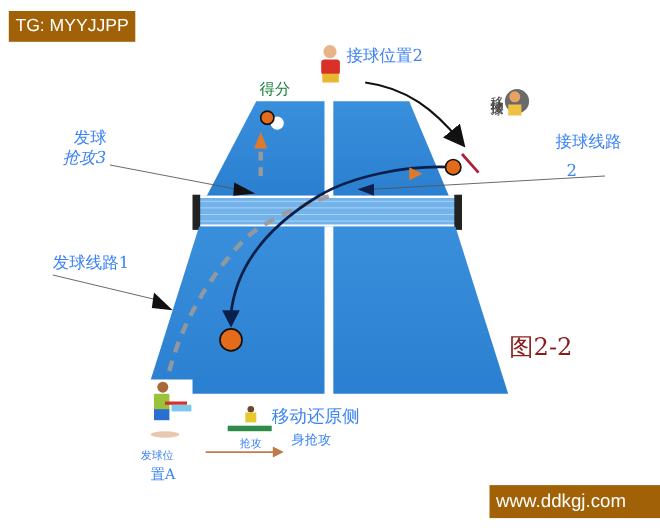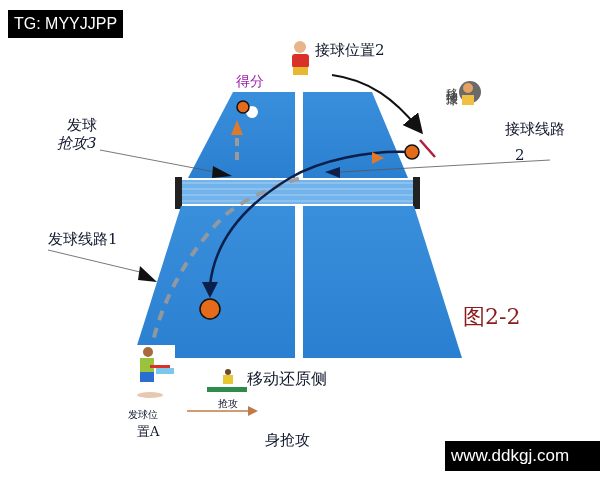--- a/index.html
+++ b/index.html
@@ -1,19 +1,19 @@
 <!DOCTYPE html>
 <html><head>
 <meta charset="utf-8">
 <style>
   html,body{margin:0;padding:0;}
   body{width:600px;height:480px;background:#ffffff;position:relative;overflow:hidden;font-family:"DejaVu Serif","Liberation Serif",serif;}
   .abs{position:absolute;}
-  .wm{background:#000000;color:#ffffff;font-family:"Liberation Sans","DejaVu Sans",sans-serif;font-size:16px;line-height:22px;padding:3px 6px;}
-  .lbl{color:#0f172a;font-size:15px;line-height:18px;white-space:nowrap;}
+  .wm{background:#a16207;color:#ffffff;font-family:"Liberation Sans","DejaVu Sans",sans-serif;font-size:16px;line-height:22px;padding:3px 6px;}
+  .lbl{color:#3b82f6;font-size:15px;line-height:18px;white-space:nowrap;}
   .vert{writing-mode:vertical-rl;font-size:12px;color:#444;letter-spacing:2px;}
   svg{position:absolute;left:0;top:0;}
 </style>
 </head>
 <body>
 
 <svg width="600" height="480" viewBox="0 0 600 480">
   <defs>
     <linearGradient id="tg" x1="0" y1="0" x2="0" y2="1">
       <stop offset="0" stop-color="#3a8fdc"></stop>
@@ -99,32 +99,32 @@
     <rect x="223" y="375" width="10" height="9" fill="#e8c830"></rect>
   </g>
 
   <line x1="187" y1="411" x2="250" y2="411" stroke="#c07a4a" stroke-width="1.5"></line>
   <polygon points="248,406 258,411 248,416" fill="#c07a4a"></polygon>
 </svg>
 
 <div class="abs wm" style="left:8px;top:10px;">TG: MYYJJPP</div>
 <div class="abs wm" style="left:445px;top:441px;width:158px;font-size:17px;line-height:24px;">www.ddkgj.com</div>
 
-<div class="abs lbl" style="left:236px;top:72px;color:#a21caf;font-size:14px;">得分</div>
+<div class="abs lbl" style="left:236px;top:72px;color:#15803d;font-size:14px;">得分</div>
 <div class="abs lbl" style="left:315px;top:41px;">接球位置2</div>
 <div class="abs vert" style="left:443px;top:78px;">移动接球</div>
 
 <div class="abs lbl" style="left:67px;top:116px;">发球</div>
 <div class="abs lbl" style="left:57px;top:134px;font-style:italic;">抢攻3</div>
 
 <div class="abs lbl" style="left:487px;top:120px;margin-left:18px;">接球线路</div>
 <div class="abs lbl" style="left:515px;top:146px;">2</div>
 
 <div class="abs lbl" style="left:48px;top:230px;">发球线路1</div>
 
 <div class="abs lbl" style="left:128px;top:406px;font-size:10px;">发球位</div>
 <div class="abs lbl" style="left:137px;top:423px;font-size:13px;">置A</div>
 
 <div class="abs lbl" style="left:218px;top:395px;font-size:10px;">抢攻</div>
 <div class="abs lbl" style="left:247px;top:370px;font-size:16px;">移动还原侧</div>
-<div class="abs lbl" style="left:265px;top:391px;font-size:15px;margin-top:40px;">身抢攻</div>
+<div class="abs lbl" style="left:265px;top:391px;font-size:12px;">身抢攻</div>
 
 <div class="abs lbl" style="left:463px;top:308px;font-size:22px;color:#8b1a1a;">图2-2</div>
 
 </body></html>

